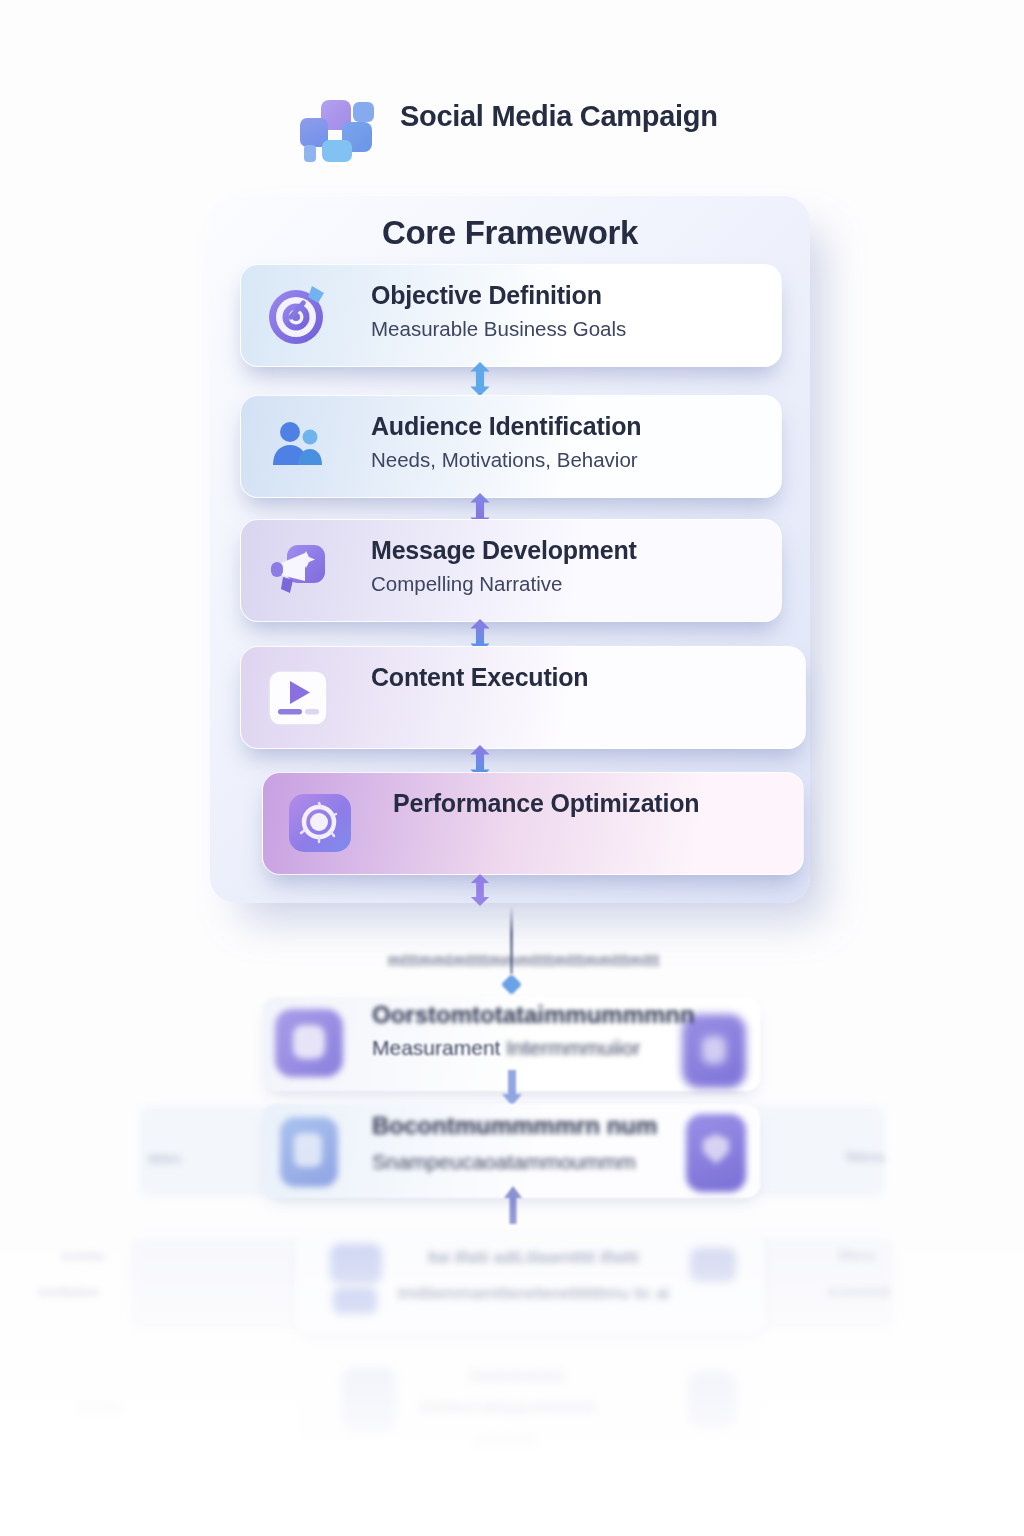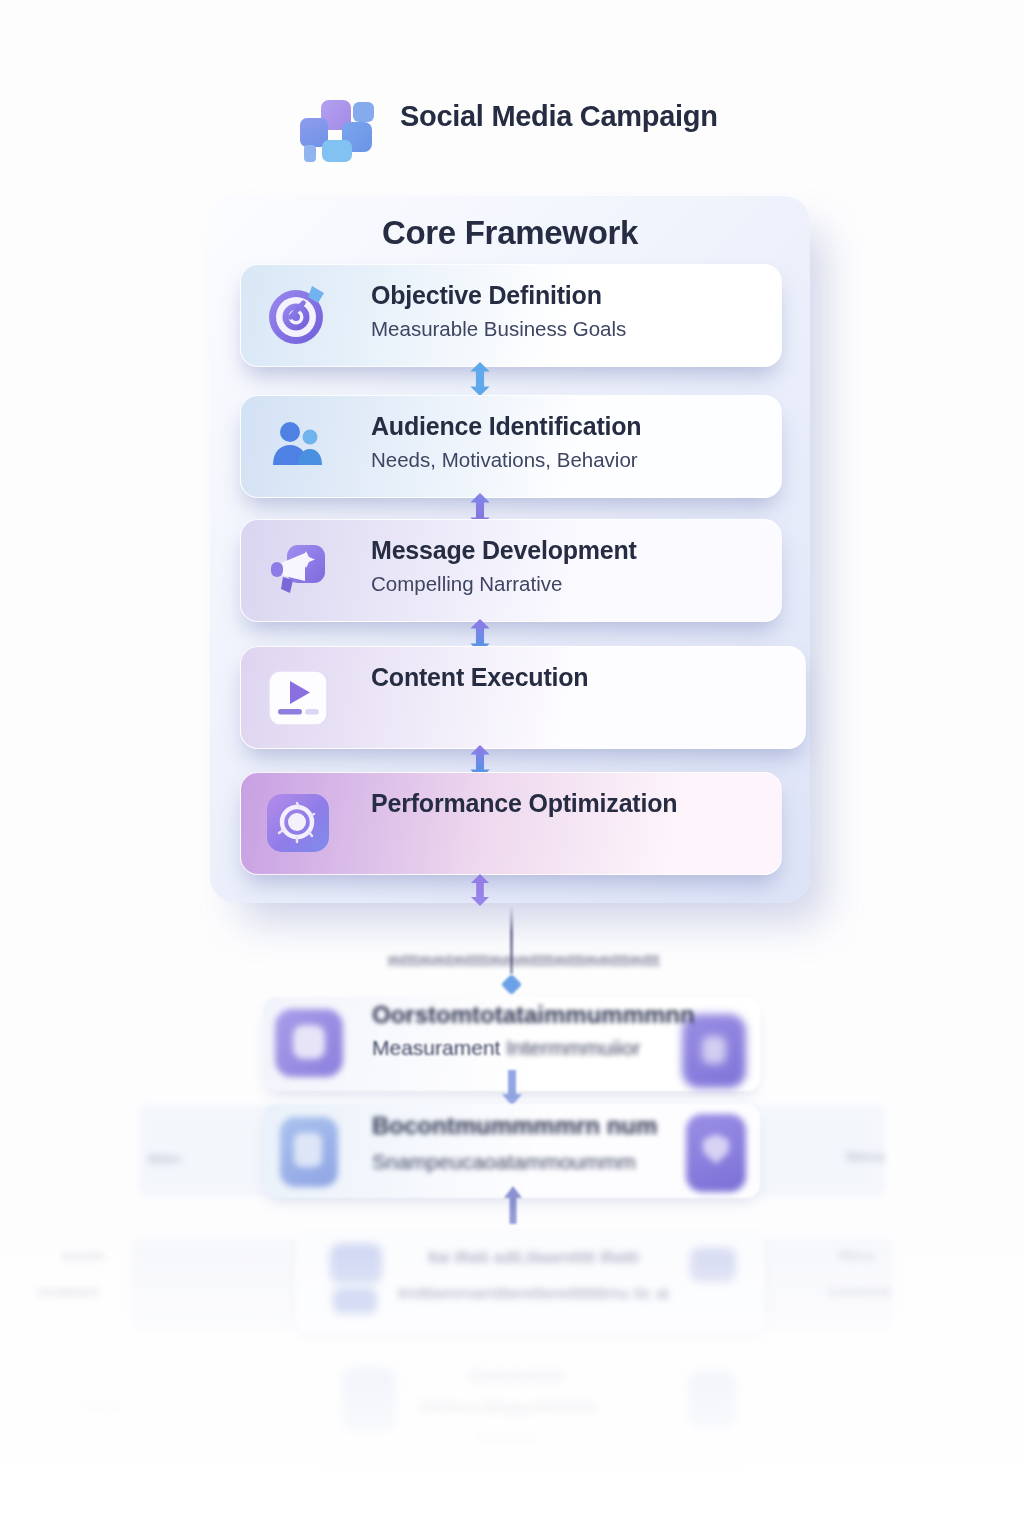--- a/index.html
+++ b/index.html
@@ -162,21 +162,21 @@
     <svg class="connector" style="top:549px;" width="32" height="34" viewBox="0 0 32 46">
       <defs>
           <linearGradient id="cg4" x1="0" y1="0" x2="0" y2="1">
         <stop offset="0" stop-color="#9178e6"></stop>
             <stop offset="1" stop-color="#4d9be8"></stop>
           </linearGradient>
         </defs>
       <path d="M16 0 L29 13 L21.5 13 L21.5 33 L29 33 L16 46 L3 33 L10.5 33 L10.5 13 L3 13 Z" fill="url(#cg4)"></path>
     </svg>
 
-    <div class="step-row row-bg-5" style="top:576px;">
+    <div class="step-row row-bg-5" style="top:576px;margin-left:22px;">
       <svg class="step-icon" viewBox="0 0 66 66">
         <defs>
             <linearGradient id="og1" x1="0" y1="0" x2="1" y2="1">
           <stop offset="0" stop-color="#b48ce8"></stop>
               <stop offset="0.55" stop-color="#8f7ce8"></stop>
               <stop offset="1" stop-color="#7e8cec"></stop>
             </linearGradient>
           </defs>
         <rect x="2" y="4" width="62" height="58" rx="15" fill="url(#og1)"></rect>
         <circle cx="32" cy="32" r="15" fill="none" stroke="#f3effc" stroke-width="4.5"></circle>

